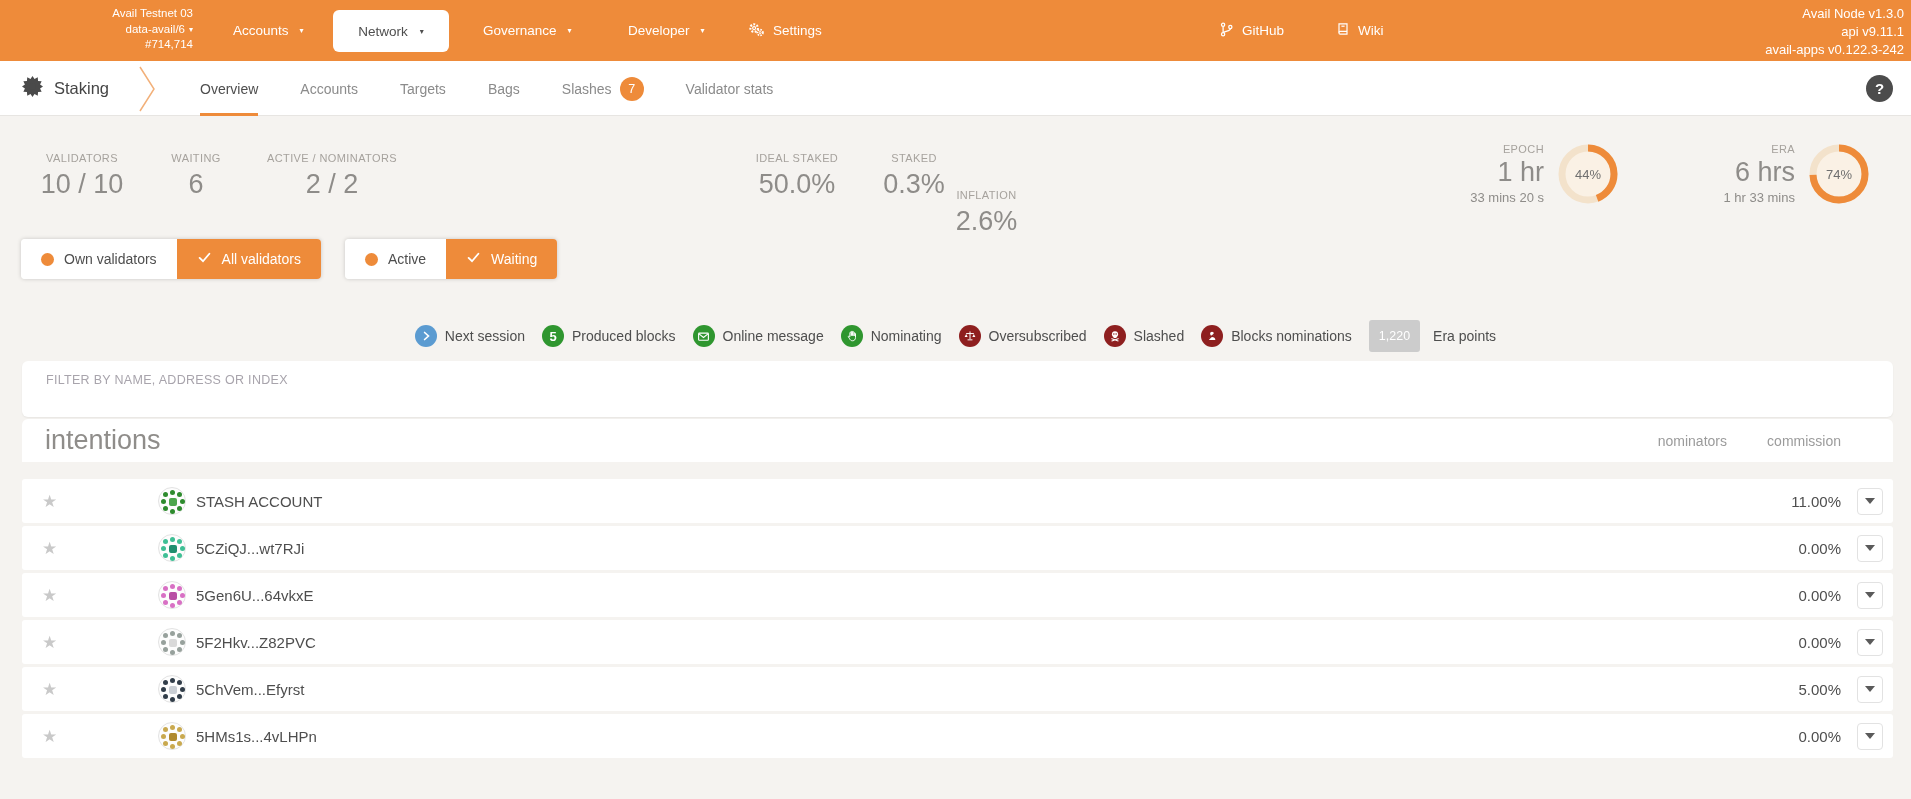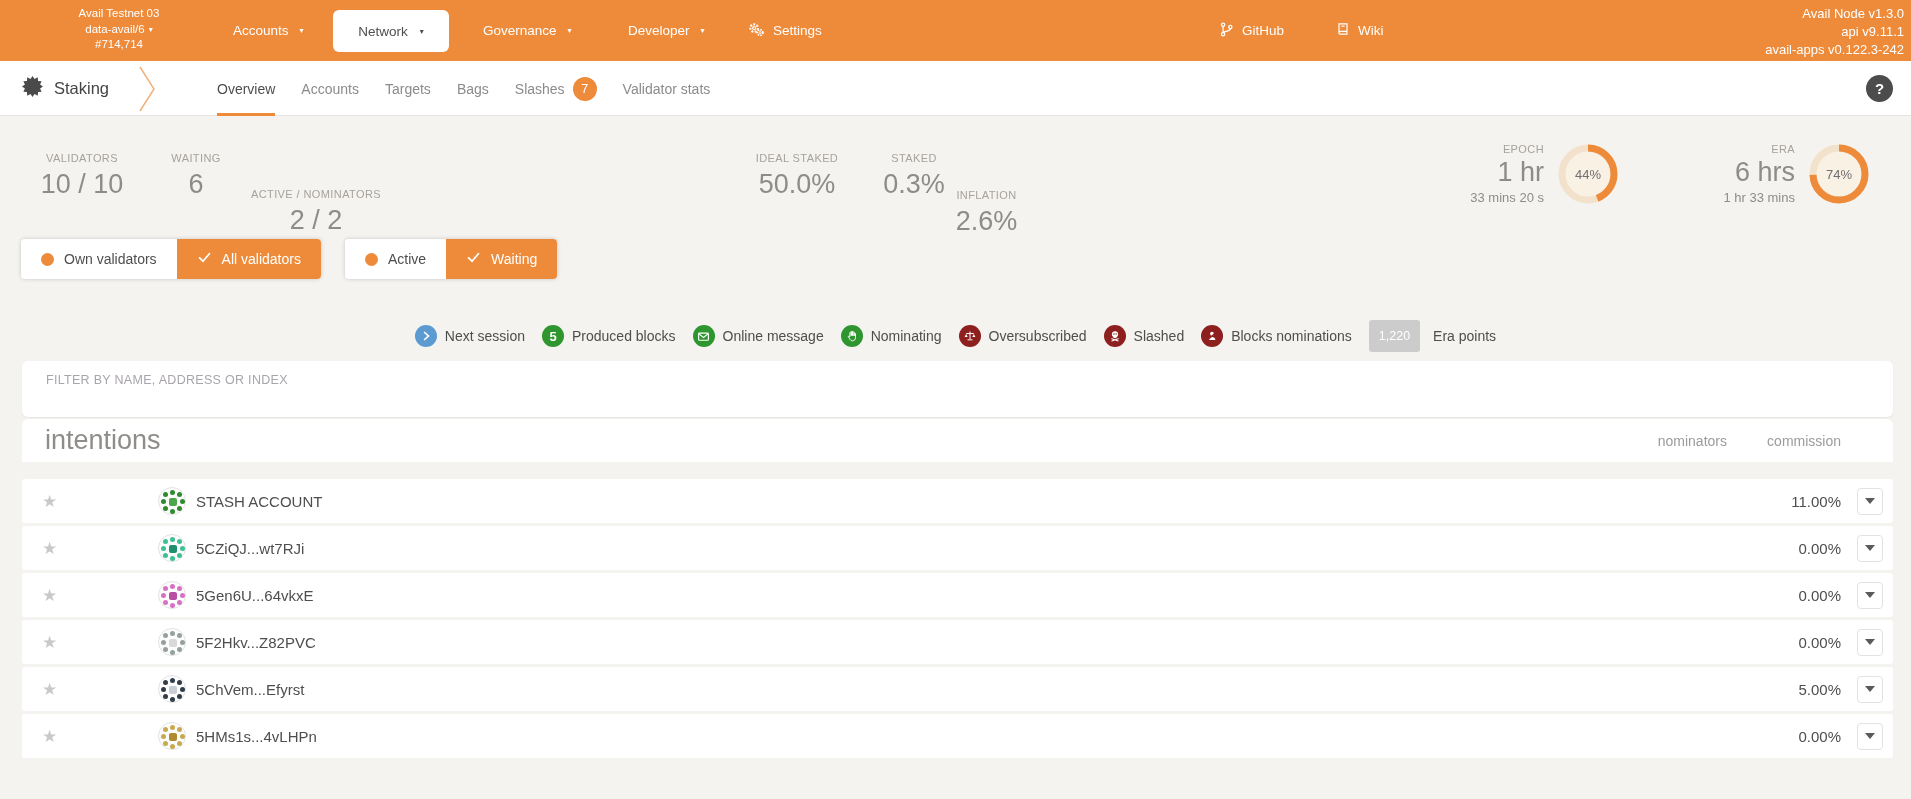--- a/index.html
+++ b/index.html
@@ -3,54 +3,54 @@
 <meta charset="utf-8">
 <style>
   * { margin:0; padding:0; box-sizing:border-box; }
   html,body { width:1911px; height:799px; overflow:hidden; }
   body { font-family:"Liberation Sans", sans-serif; background:#f5f3f0; color:#4e4e4e; }
   .page { position:relative; width:1911px; height:799px; }
 
   
   .header { position:absolute; top:0; left:0; width:100%; height:61px; background:#ee8b3a; color:#fff; }
   .chain-block { position:absolute; left:45px; top:6px; width:148px; text-align:right; font-size:11.5px; line-height:1.35; cursor:pointer; }
-  .chain-line { white-space:nowrap;text-align:center; }
+  .chain-line { white-space:nowrap; }
   .caret { font-size:8px; vertical-align:1px; margin-left:4px; }
   .hmenu-item { position:absolute; top:0; height:61px; display:flex; align-items:center; gap:7px; font-size:13.5px; color:#fff; cursor:pointer; }
   .hmenu-accounts { left:233px; }
   .hmenu-governance { left:483px; }
   .hmenu-developer { left:628px; }
   .hmenu-pill { position:absolute; left:333px; top:10px; width:116px; height:42px; background:#fff; border-radius:6px; color:#4e4e4e; display:flex; align-items:center; justify-content:center; gap:8px; font-size:13.5px; cursor:pointer; }
   .hmenu-pill .caret { color:#4e4e4e; }
   .hmenu-settings { left:747px; }
   .hlink { position:absolute; top:0; height:61px; display:flex; align-items:center; gap:7px; font-size:13.5px; cursor:pointer; }
   .hlink-github { left:1218px; }
   .hlink-wiki { left:1335px;text-align:right; }
   .versions { position:absolute; right:7px; top:5px; text-align:right; font-size:13px; line-height:1.4; color:#fff; }
 
   
   .tabbar { position:absolute; top:61px; left:0; width:100%; height:55px; background:#fff; border-bottom:1px solid #e7e5e2; }
   .crumb { position:absolute; left:22px; top:0; height:55px; display:flex; align-items:center; gap:11px; }
   .crumb-label { font-size:16.5px; color:#454545; }
   .crumb-chevron { position:absolute; left:138px; top:4px; }
-  .tabs { position:absolute; left:217px; top:0; height:55px; display:flex; align-items:stretch; gap:26px; }
+  .tabs { position:absolute; left:200px; top:0; height:55px; display:flex; align-items:stretch; gap:42px; }
   .tab { position:relative; display:flex; align-items:center; gap:8px; font-size:14px; color:#8b8b8b; cursor:pointer; white-space:nowrap; }
   .tab.active { color:#4e4e4e; }
   .tab.active::after { content:""; position:absolute; left:0; right:0; bottom:0; height:3px; background:#ee8b3a; }
   .tab-badge { width:24px; height:24px; border-radius:50%; background:#ee8b3a; color:#fff; font-size:12.5px; display:flex; align-items:center; justify-content:center; }
   .help-btn { position:absolute; right:18px; top:14px; width:27px; height:27px; border-radius:50%; background:#4c4c4c; color:#fff; font-size:15px; font-weight:bold; display:flex; align-items:center; justify-content:center; cursor:pointer; }
 
   
   .summary { position:absolute; top:116px; left:0; width:100%; height:130px; }
   .stat { position:absolute; top:36px; text-align:center; }
   .stat-label { font-size:11px; letter-spacing:.4px; color:#a6a29d; white-space:nowrap; }
   .stat-value { margin-top:5px; font-size:27px; font-weight:300; color:#8e8c89; white-space:nowrap; }
   .st-validators { left:22px; width:120px; }
   .st-waiting   { left:146px; width:100px; }
-  .st-active    { left:246px; width:140px;margin-top:36px; }
+  .st-active    { left:262px; width:140px; }
   .st-ideal     { left:737px; width:120px; }
   .st-staked    { left:864px; width:100px; }
   .st-inflation { left:934px; width:105px;margin-top:37px; }
   .timer { position:absolute; top:26px; display:flex; align-items:center; gap:12px; }
   .timer-epoch { left:1404px; }
   .timer-era { left:1655px; }
   .timer-text { width:140px; text-align:right; }
   .timer-label { font-size:11px; letter-spacing:.4px; color:#a6a29d; }
   .timer-value { font-size:27px; font-weight:300; color:#8e8c89; margin-top:2px; }
   .timer-sub { font-size:13px; color:#8e8c89; margin-top:2px; }

